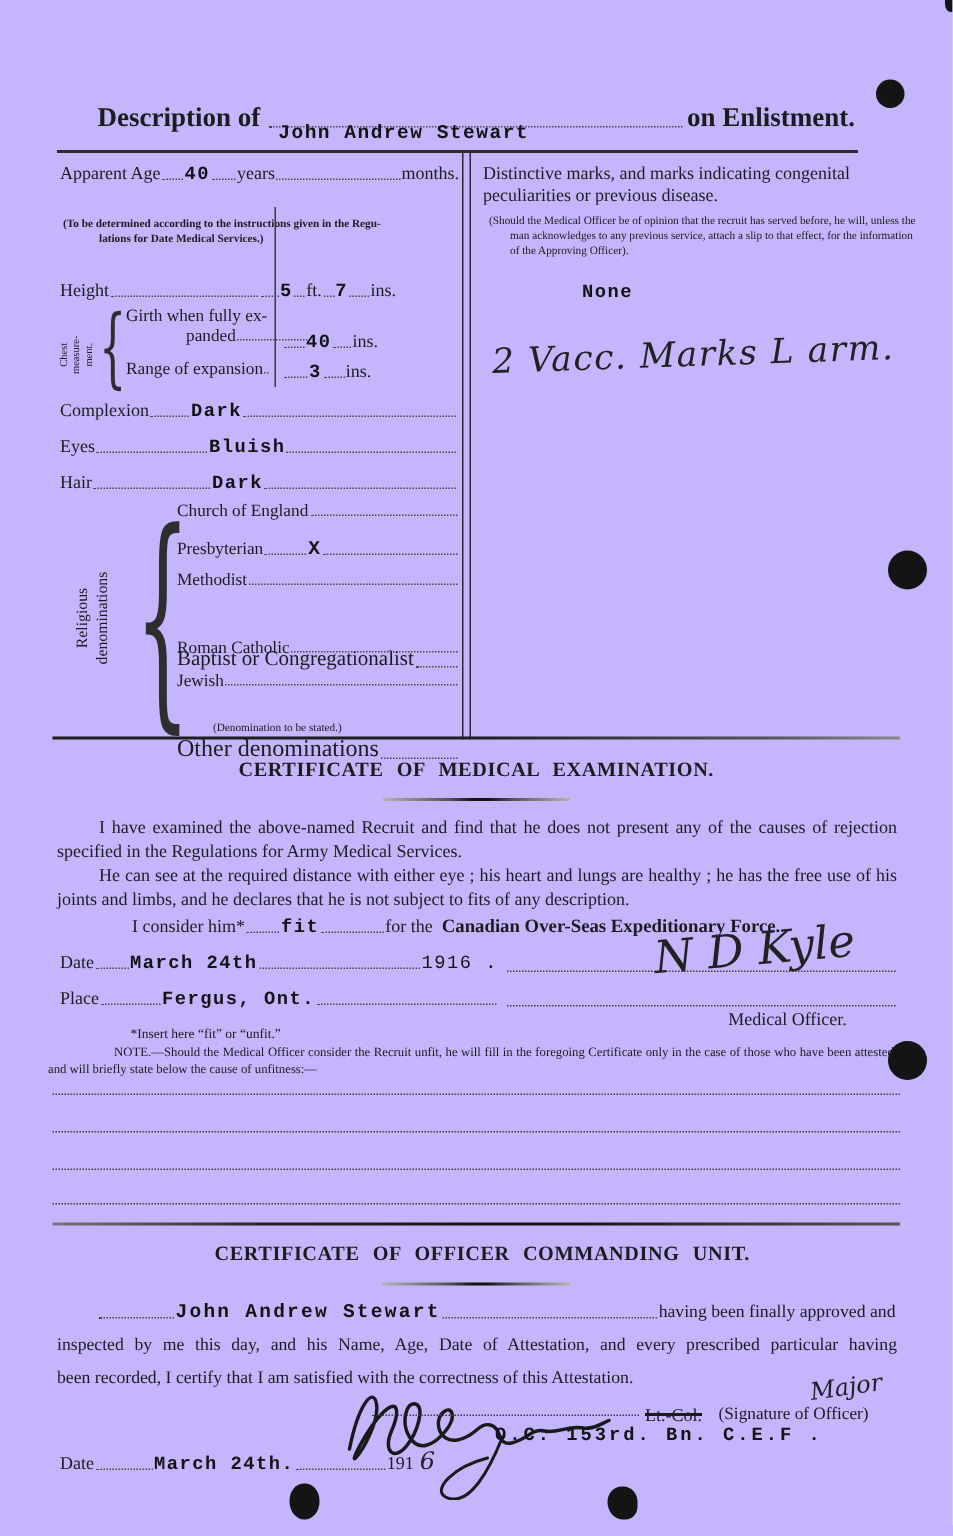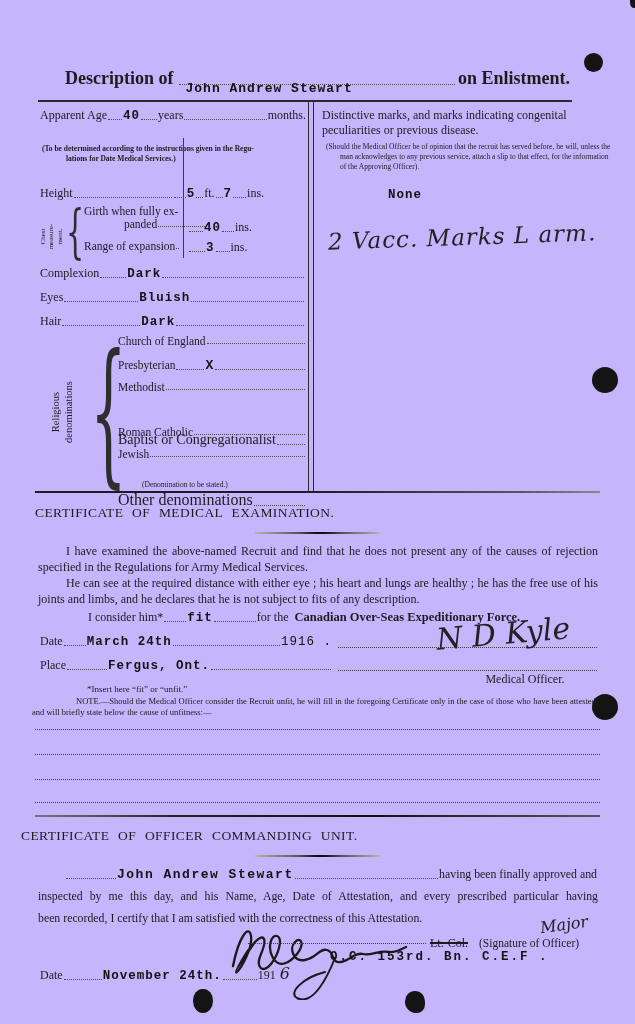--- a/index.html
+++ b/index.html
@@ -11,21 +11,21 @@
   .line{display:flex;align-items:baseline;}
   .fill{border-bottom:1.4px dotted #4a4a4a;align-self:flex-end;margin:0 1px 3px 1px;height:2px;}
   .grow{flex:1;}
   .typed{font-family:"Liberation Mono","DejaVu Sans Mono",monospace;font-weight:bold;
          color:#131313;font-size:12.5px;letter-spacing:1px;white-space:nowrap;}
   .hand{font-family:"DejaVu Serif",serif;font-style:italic;color:#222;white-space:nowrap;}
   .sp{font-size:7.5px;line-height:1.3;}
   .b{font-weight:bold;}
   .rule{position:absolute;background:#2b2b2b;}
   .blot{position:absolute;background:#141414;border-radius:50%;}
-  .title{font-weight:normal;font-size:13.5px;text-align:left;word-spacing:5px;letter-spacing:.4px;}
+  .title{font-weight:bold;font-size:13.5px;text-align:center;word-spacing:5px;letter-spacing:.4px;}
   .tdiv{position:absolute;height:2px;background:linear-gradient(90deg,#b5b5b0 0%,#555 35%,#111 48%,#111 56%,#555 70%,#b5b5b0 100%);}
   .dotline{position:absolute;border-bottom:1.6px dotted #3e3e3e;height:2px;}
   .brace{position:absolute;color:#2e2e2e;font-family:"DejaVu Serif",serif;transform-origin:left top;}
   .rot{position:absolute;transform:rotate(-90deg);text-align:center;line-height:1.2;}
   .jp{text-align:justify;line-height:1.32;}
 </style>
 </head>
 <body>
 
 <div class="page">
@@ -201,21 +201,21 @@
   <div class="abs" style="left:87px;top:684px;font-size:9px;">*Insert here “fit” or “unfit.”</div>
   <div class="abs jp" style="left:32px;top:696px;width:566px;font-size:8.5px;text-indent:44px;">NOTE.—Should the Medical Officer consider the Recruit unfit, he will fill in the foregoing Certificate only in the case of those who have been attested, and will briefly state below the cause of unfitness:—</div>
 
   <div class="dotline" style="left:35px;top:727px;width:565px;"></div>
   <div class="dotline" style="left:35px;top:752px;width:565px;"></div>
   <div class="dotline" style="left:35px;top:777px;width:565px;"></div>
   <div class="dotline" style="left:35px;top:800px;width:565px;"></div>
 
   <div class="abs" style="left:35px;top:815px;width:565px;height:1.6px;background:linear-gradient(90deg,#777 0%,#222 25%,#111 60%,#555 100%);"></div>
 
-  <div class="abs title" style="left:21px;top:828px;width:565px;">CERTIFICATE OF OFFICER COMMANDING UNIT.</div>
+  <div class="abs title" style="left:39px;top:828px;width:565px;">CERTIFICATE OF OFFICER COMMANDING UNIT.</div>
   <div class="tdiv" style="left:255px;top:855px;width:125px;"></div>
 
   <div class="abs line" style="left:65px;top:867px;width:532px;">
     <span class="fill" style="width:50px;"></span>
     <span class="typed" style="font-size:13px;letter-spacing:1.5px;">John Andrew Stewart</span>
     <span class="fill grow"></span>
     <span style="font-size:11.8px;white-space:nowrap;">having been finally approved and</span>
   </div>
   <div class="abs" style="left:38px;top:911px;width:560px;font-size:11.8px;">been recorded, I certify that I am satisfied with the correctness of this Attestation.</div>
   <div class="abs" style="left:38px;top:889px;width:560px;font-size:11.8px;text-align:justify;text-align-last:justify;">inspected by me this day, and his Name, Age, Date of Attestation, and every prescribed particular having</div>
@@ -226,21 +226,21 @@
   </svg>
   <div class="abs hand" style="left:540px;top:915px;font-size:16px;transform:rotate(-8deg);">Major</div>
   <div class="dotline" style="left:248px;top:941px;width:178px;"></div>
   <div class="abs" style="left:430px;top:936px;text-decoration:line-through;text-decoration-thickness:2px;">Lt.-Col.</div>
   <div class="abs" style="left:479px;top:937px;font-size:11.5px;">(Signature of Officer)</div>
   <div class="abs typed" style="left:330px;top:950px;letter-spacing:2px;">O.C. 153rd. Bn. C.E.F .</div>
 
   <div class="abs line" style="left:40px;top:964px;width:250px;">
     <span>Date</span>
     <span class="fill" style="width:38px;"></span>
-    <span class="typed">November 24th.</span>
+    <span class="typed">March 24th.</span>
     <span class="fill grow"></span>
     <span>191</span>
     <span class="hand" style="font-size:16px;margin-left:4px;">6</span>
   </div>
 
   <div class="blot" style="left:584px;top:53px;width:19px;height:19px;"></div>
   <div class="blot" style="left:630px;top:0px;width:5px;height:8px;border-radius:0 0 0 70%;"></div>
   <div class="blot" style="left:592px;top:367px;width:26px;height:26px;"></div>
   <div class="blot" style="left:592px;top:694px;width:26px;height:26px;"></div>
   <div class="blot" style="left:193px;top:989px;width:20px;height:24px;border-radius:48% 48% 50% 50%;"></div>

